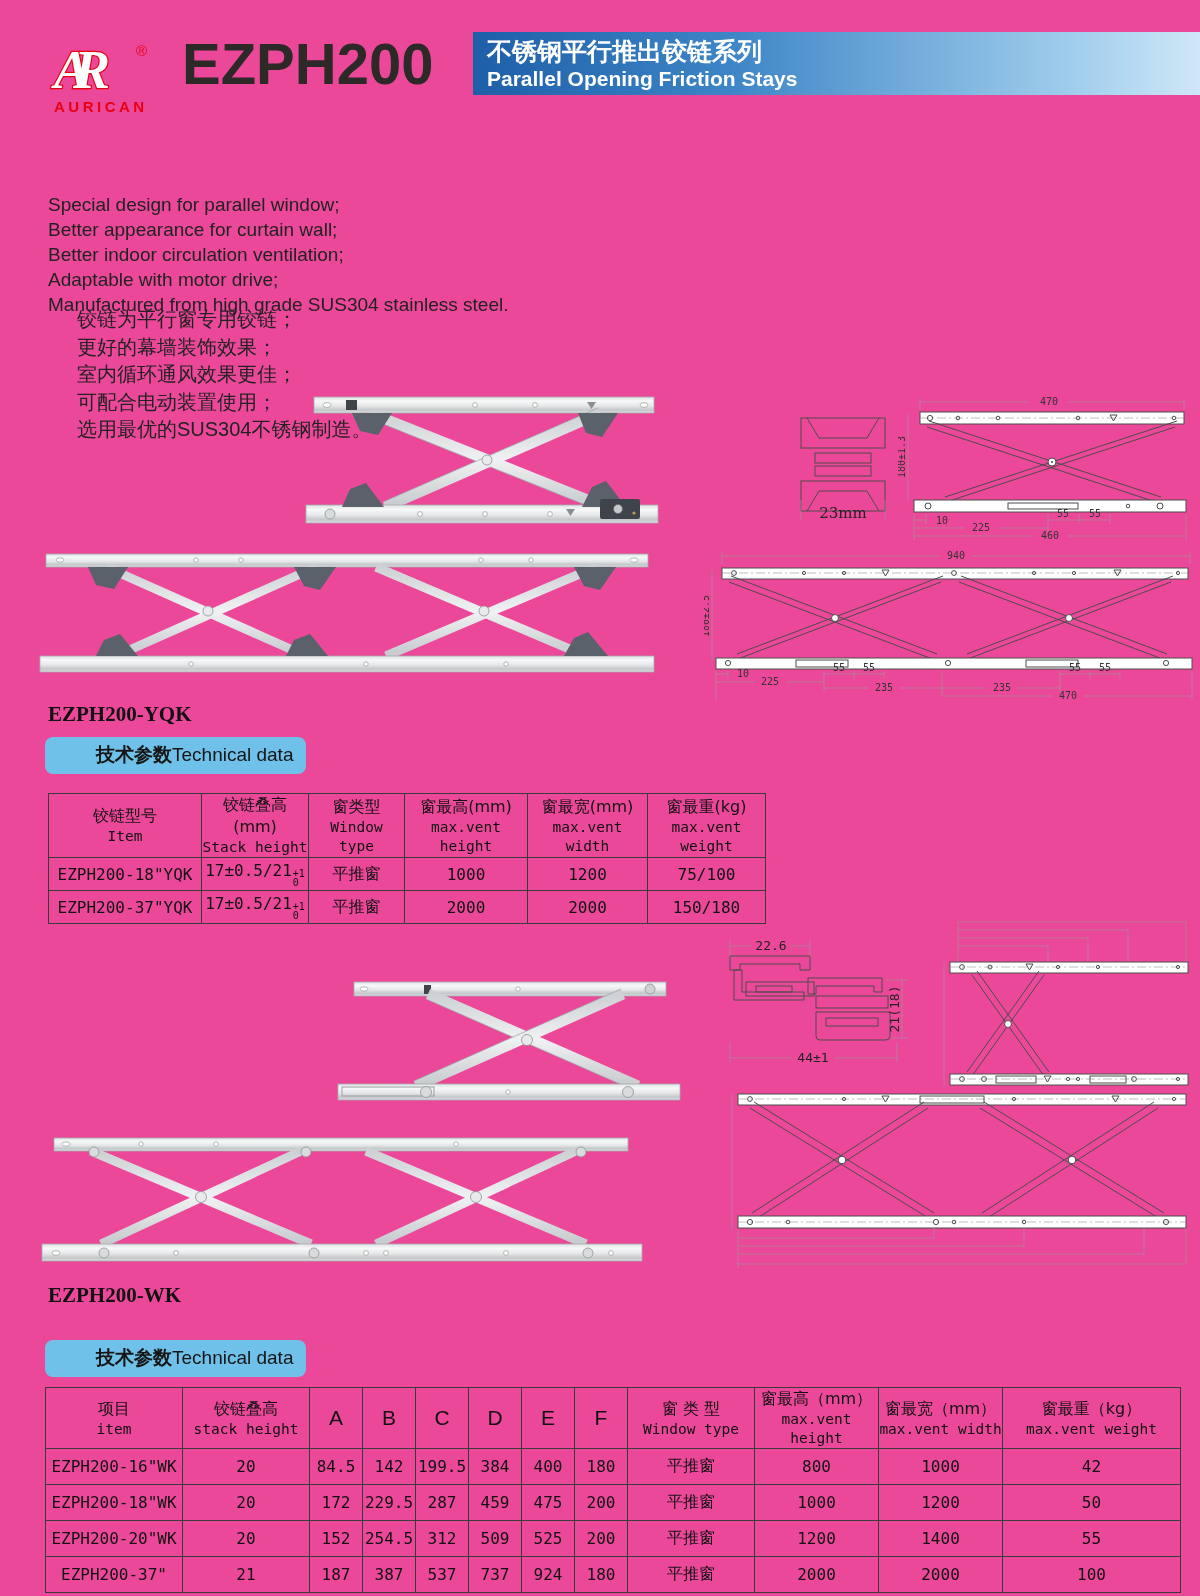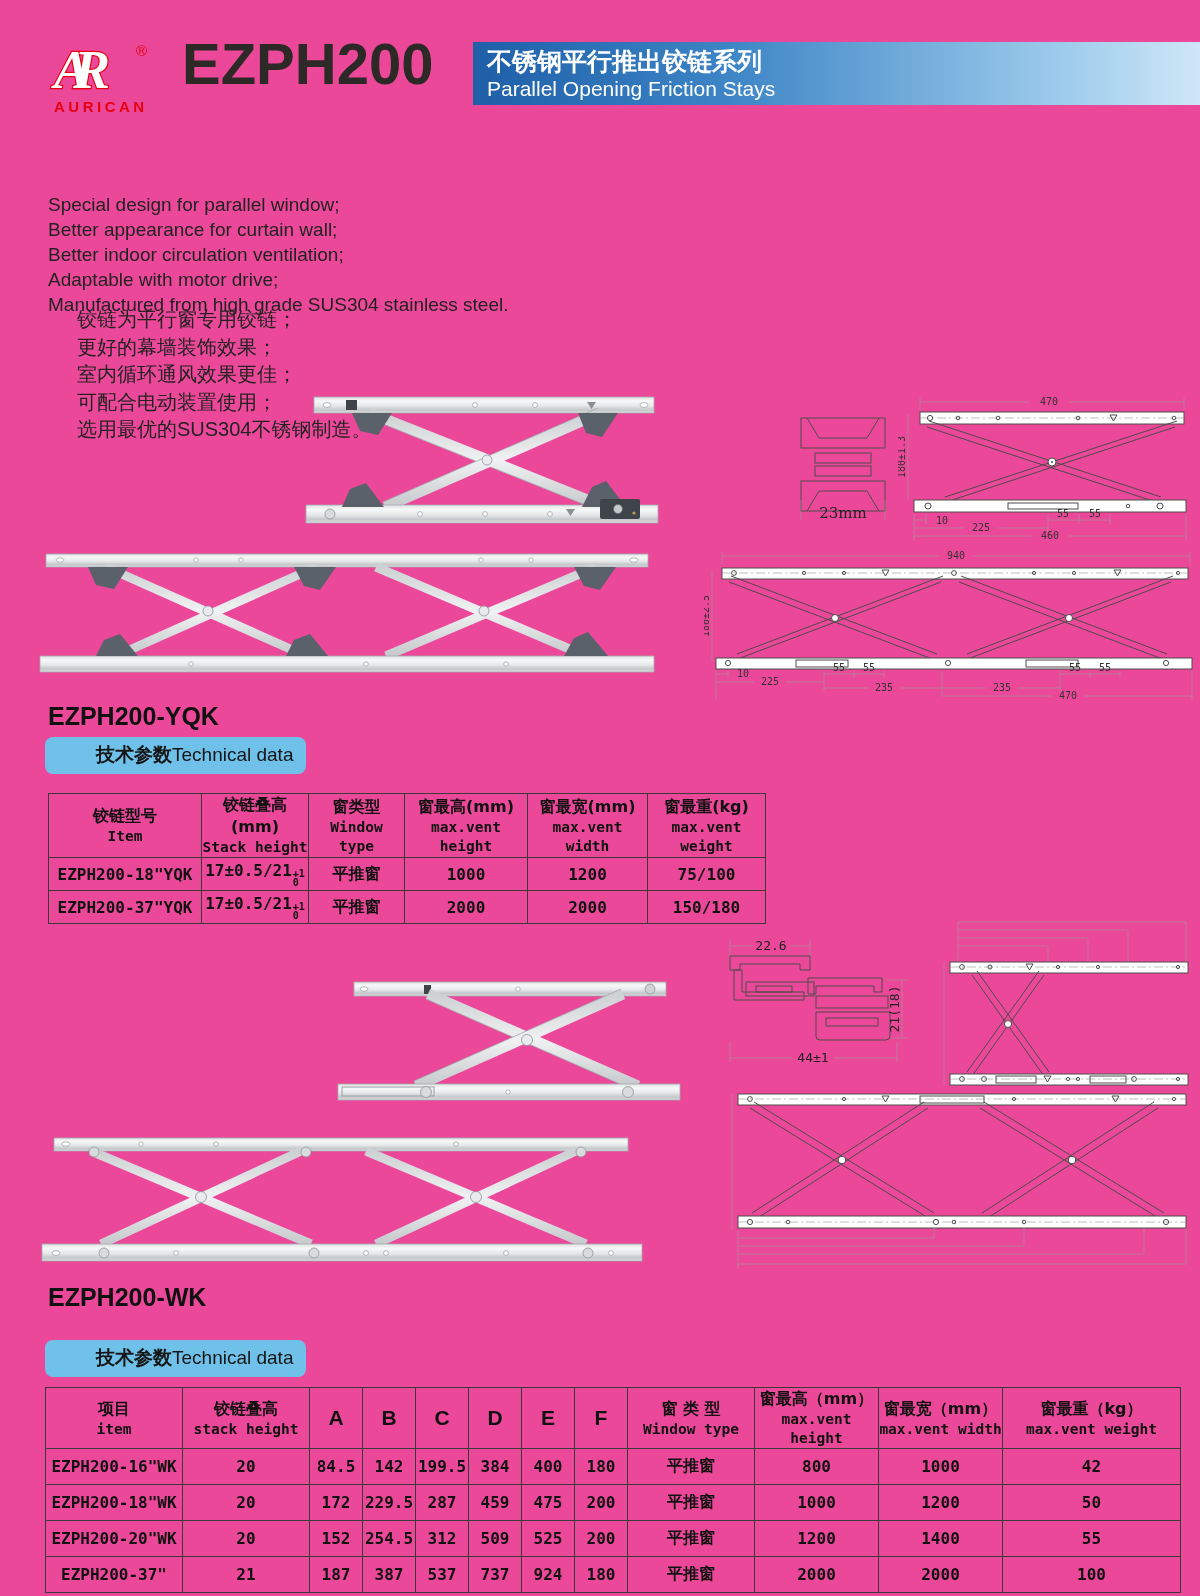--- a/index.html
+++ b/index.html
@@ -3,39 +3,39 @@
 <meta charset="utf-8">
 <style>
   html,body{margin:0;padding:0;background:#fff;}
   .page{position:relative;width:1200px;height:1596px;background:#ec4899;overflow:hidden;
         font-family:"Liberation Sans","DejaVu Sans",sans-serif;color:#1a1a1a;}
   .abs{position:absolute;}
 
   
   .model-title{left:182px;top:30px;font-size:58px;font-weight:900;color:#2d2926;letter-spacing:0;
                font-family:"Liberation Sans",sans-serif;}
-  .banner{left:473px;top:42px;width:727px;height:63px;
+  .banner{left:473px;top:32px;width:727px;height:63px;
           background:linear-gradient(90deg,#1e5fa8 0%,#3d85c6 35%,#9fcdec 82%,#cfe7f7 100%);
           color:#fff;padding:5px 0 0 14px;box-sizing:border-box;}
   .banner .zh{font-size:25px;font-weight:bold;line-height:29px;}
-  .banner .en{font-size:21px;font-weight:normal;line-height:25px;}
+  .banner .en{font-size:21px;font-weight:bold;line-height:25px;}
 
   
   .intro-en{left:48px;top:192px;font-size:19px;line-height:25px;color:#222;}
   .intro-zh{left:48px;top:306px;font-size:20px;line-height:27.5px;color:#222;margin-left:29px;}
 
   
-  .sec-head{font-size:25px;font-weight:800;color:#111;}
+  .sec-head{font-size:21px;font-weight:800;color:#111;font-family:Liberation Serif, serif;}
   .badge{background:#6fc1ea;border-radius:8px;padding:5px 13px 6px 11px;display:inline-block;}
   .badge .bzh{font-size:19px;font-weight:bold;color:#151515;margin-left:40px;}
   .badge .ben{font-size:19px;color:#151515;margin-top:34px;}
 
   
   .tech-table{border-collapse:collapse;table-layout:fixed;text-align:center;color:#111;
-              font-family:"DejaVu Sans Mono","DejaVu Sans",monospace;font-weight:bold;}
+              font-family:"DejaVu Sans Mono","DejaVu Sans",monospace;}
   .tech-table td{border:1.5px solid #3a3a3a;padding:0;overflow:hidden;}
   .tech-table .hzh{font-size:16px;line-height:22px;font-family:"DejaVu Sans","Liberation Sans",sans-serif;}
   .tech-table .hen{font-size:14.5px;line-height:19px;}
   .tech-table .big{font-size:21px;font-family:"Liberation Sans",sans-serif;}
   .tech-table .dcell{font-size:16px;}
   #table1 tr.hd{height:50px;} #table1 tr.dr{height:33px;}
   #table2 tr.hd{height:56px;} #table2 tr.dr{height:36px;}
   .tol{display:inline-flex;flex-direction:column;font-size:10px;line-height:9px;
        vertical-align:-1px;margin-left:1px;text-align:left;}
 

